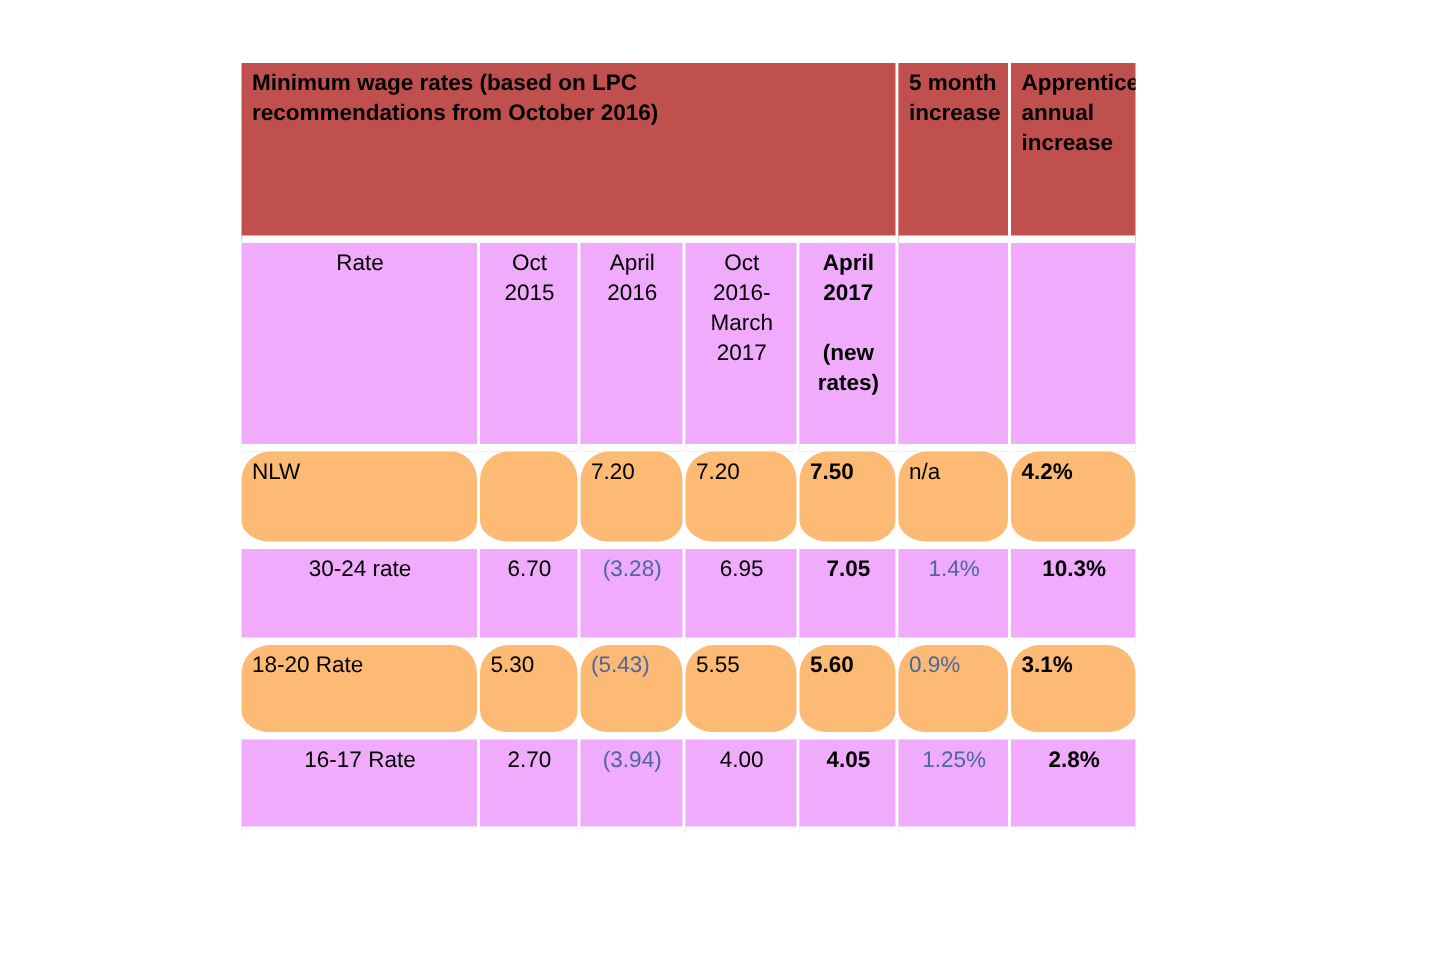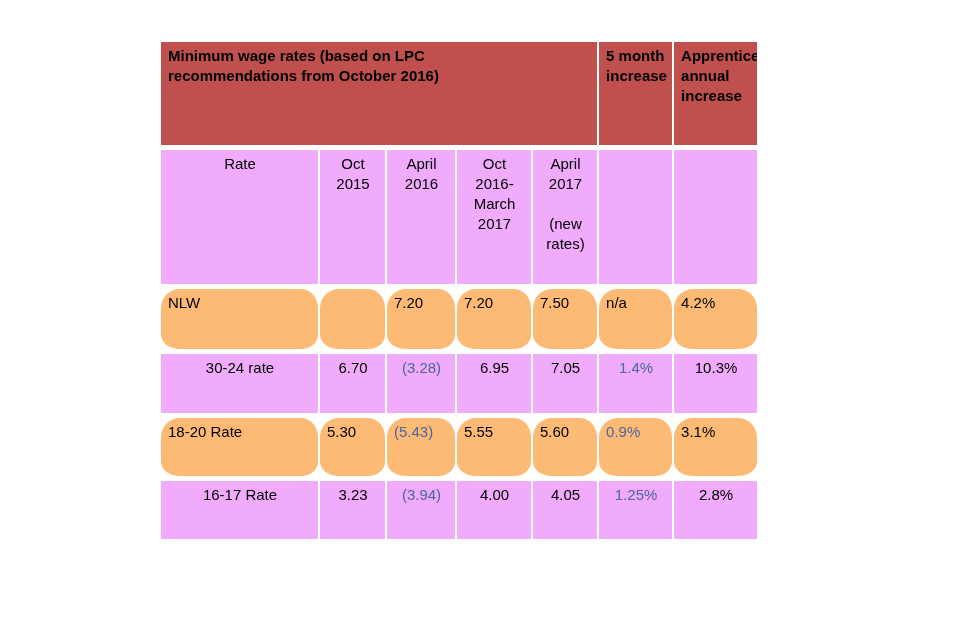--- a/index.html
+++ b/index.html
@@ -34,40 +34,40 @@
     font-size: 15px;
     line-height: 20px;
     color: #000000;
     white-space: pre-wrap;
     overflow: hidden;
   }
   td:last-child { border-right: none; }
   td.hdr  { background: #c0504d; font-weight: bold; }
   td.dark { background: #f0abfc; text-align: center; }
   td.light{ background: #fdba74; border-radius: 19px; }
-  .bold { font-weight: normal; }
+  .bold { font-weight: bold; }
   .blue { color: #4b66a0; }
 </style>
 </head>
 <body>
 
 <div class="canvas">
   <table class="wage-table">
     <colgroup>
       <col style="width:159px">
       <col style="width:67px">
       <col style="width:70px">
       <col style="width:76px">
       <col style="width:66px">
       <col style="width:75px">
       <col style="width:83px">
     </colgroup>
 
     <tbody>
-        <tr style="height:108px">
+        <tr style="height:120px">
       <td class="hdr" colspan="5">Minimum wage rates (based on LPC
 recommendations from October 2016)</td>
       <td class="hdr">5 month increase</td>
       <td class="hdr">Apprentice annual increase</td>
     </tr>
 
     <tr style="height:139px">
       <td class="dark">Rate</td>
       <td class="dark">Oct 2015</td>
       <td class="dark">April 2016</td>
@@ -104,21 +104,21 @@
       <td class="light">5.30</td>
       <td class="light blue">(5.43)</td>
       <td class="light">5.55</td>
       <td class="light bold">5.60</td>
       <td class="light blue">0.9%</td>
       <td class="light bold">3.1%</td>
     </tr>
 
     <tr style="height:63px">
       <td class="dark">16-17 Rate</td>
-      <td class="dark">3.23</td>
+      <td class="dark">2.70</td>
       <td class="dark blue">(3.94)</td>
       <td class="dark">4.00</td>
       <td class="dark bold">4.05</td>
       <td class="dark blue">1.25%</td>
       <td class="dark bold">2.8%</td>
     </tr>
 
   </tbody>
     </table>
 </div>

